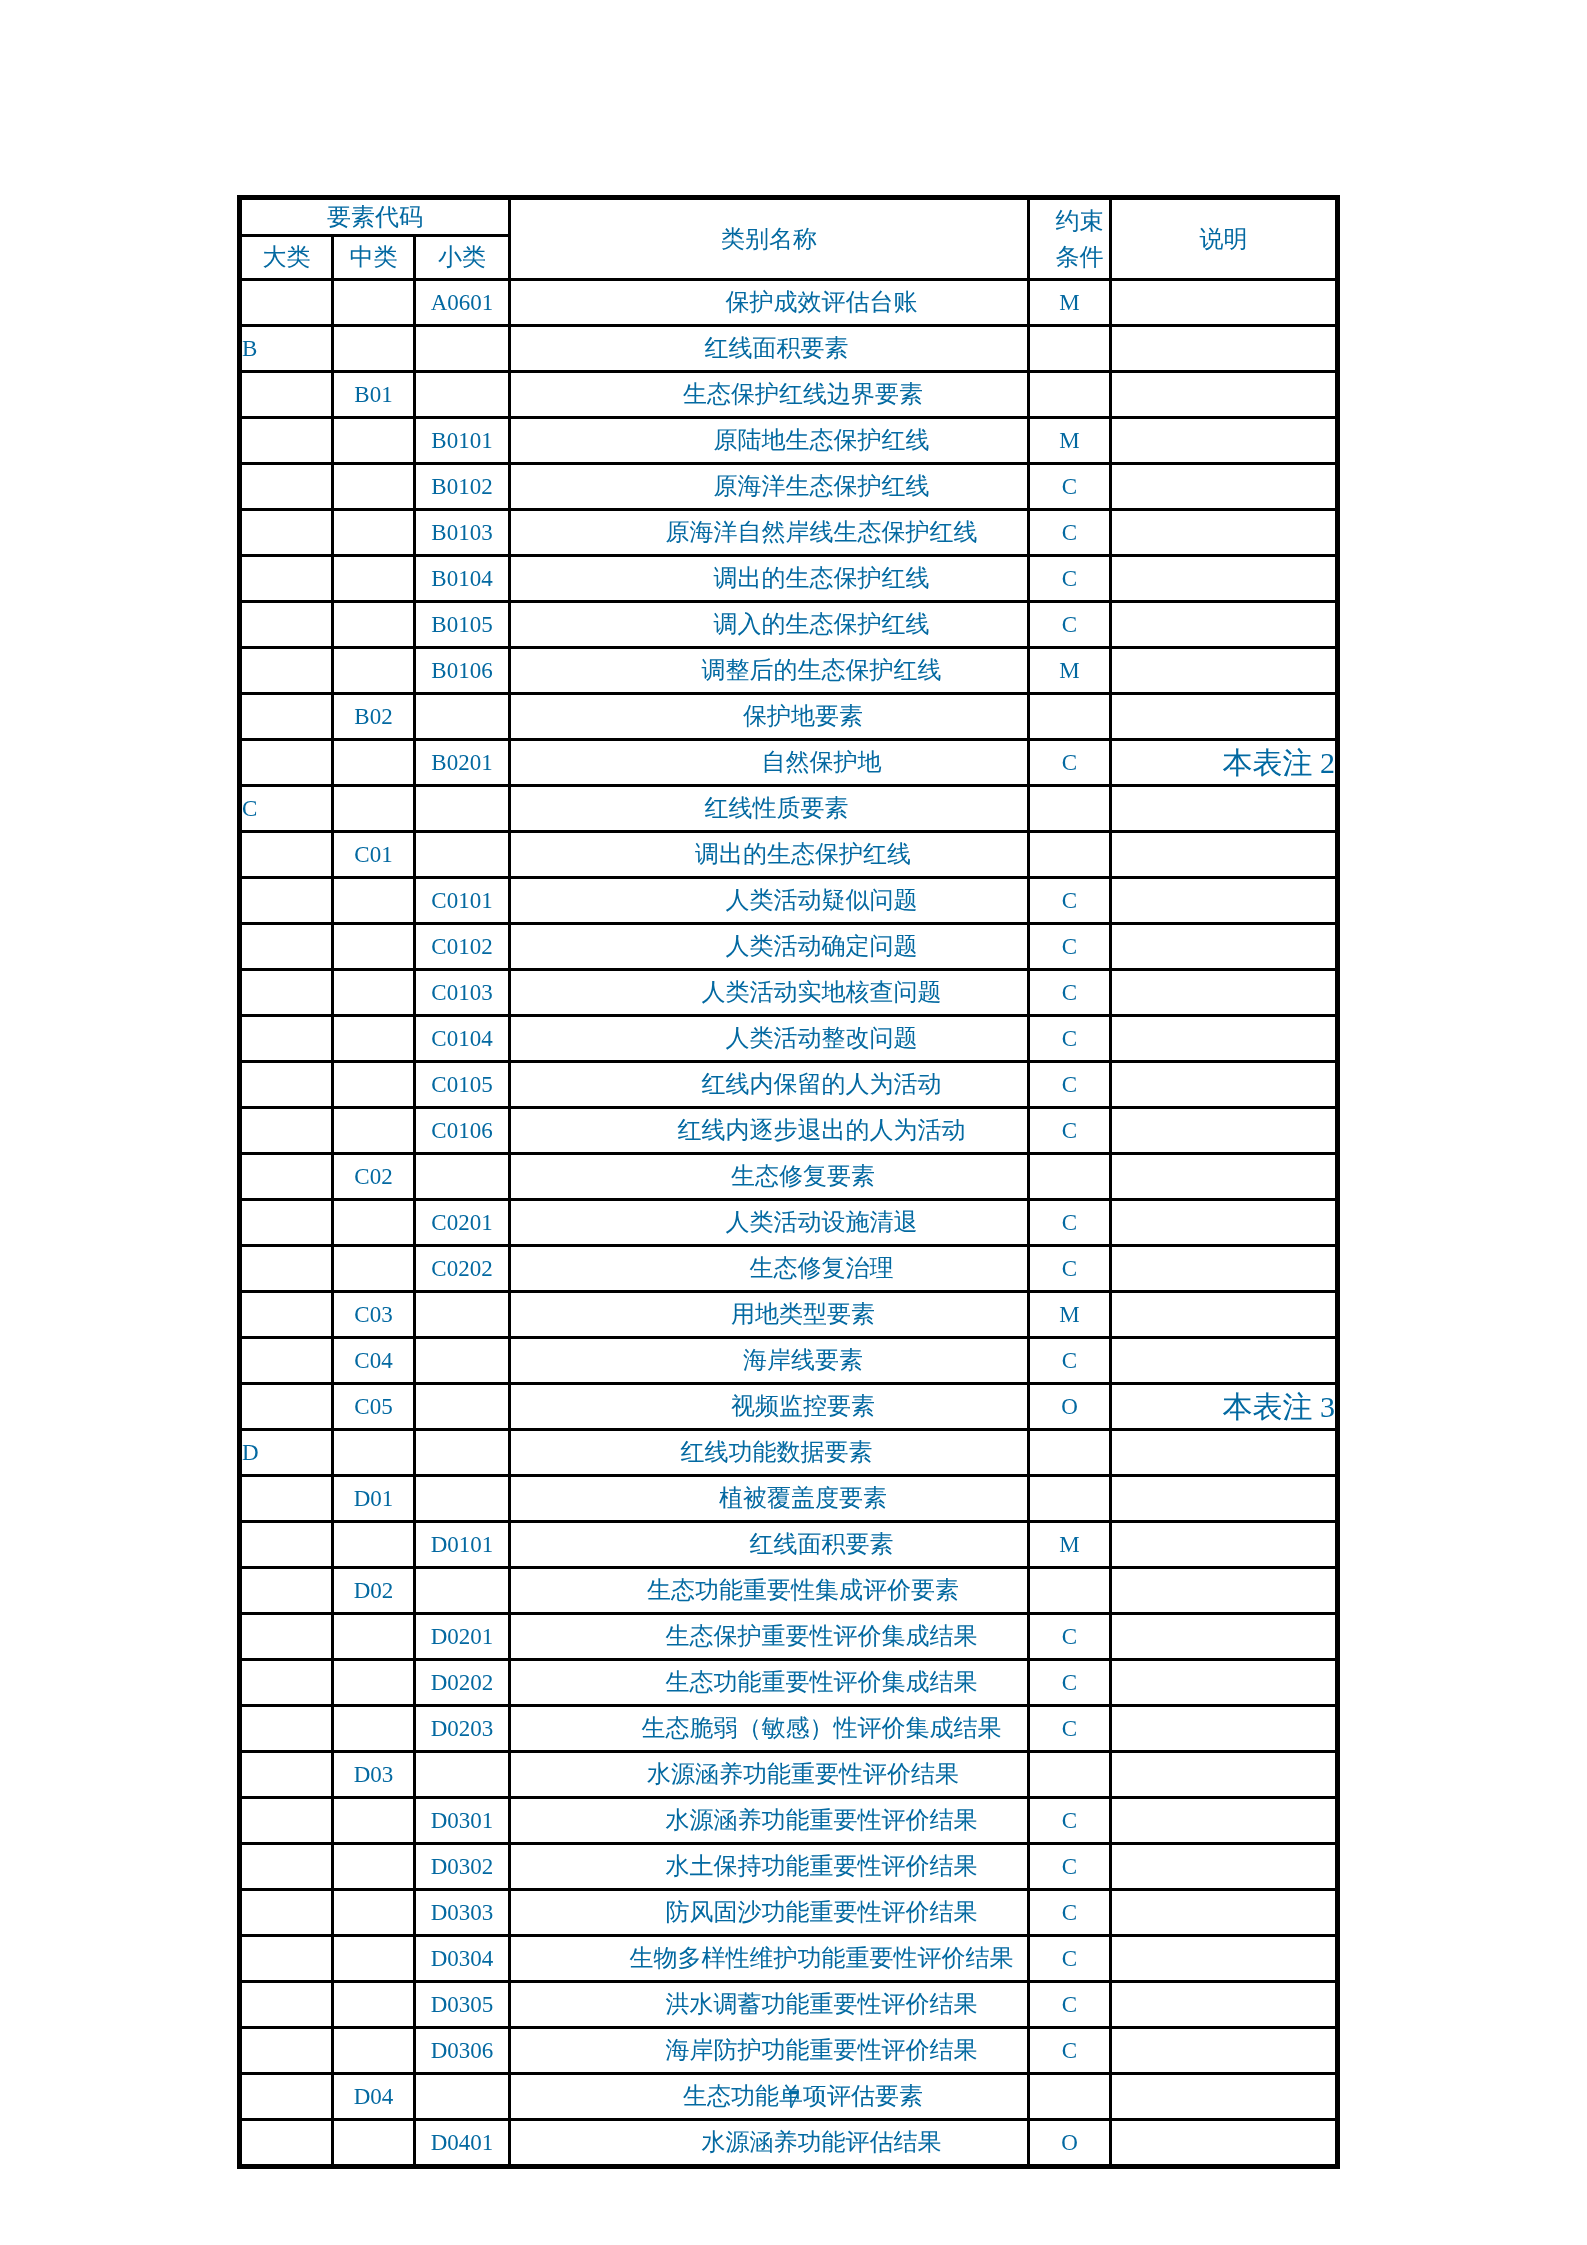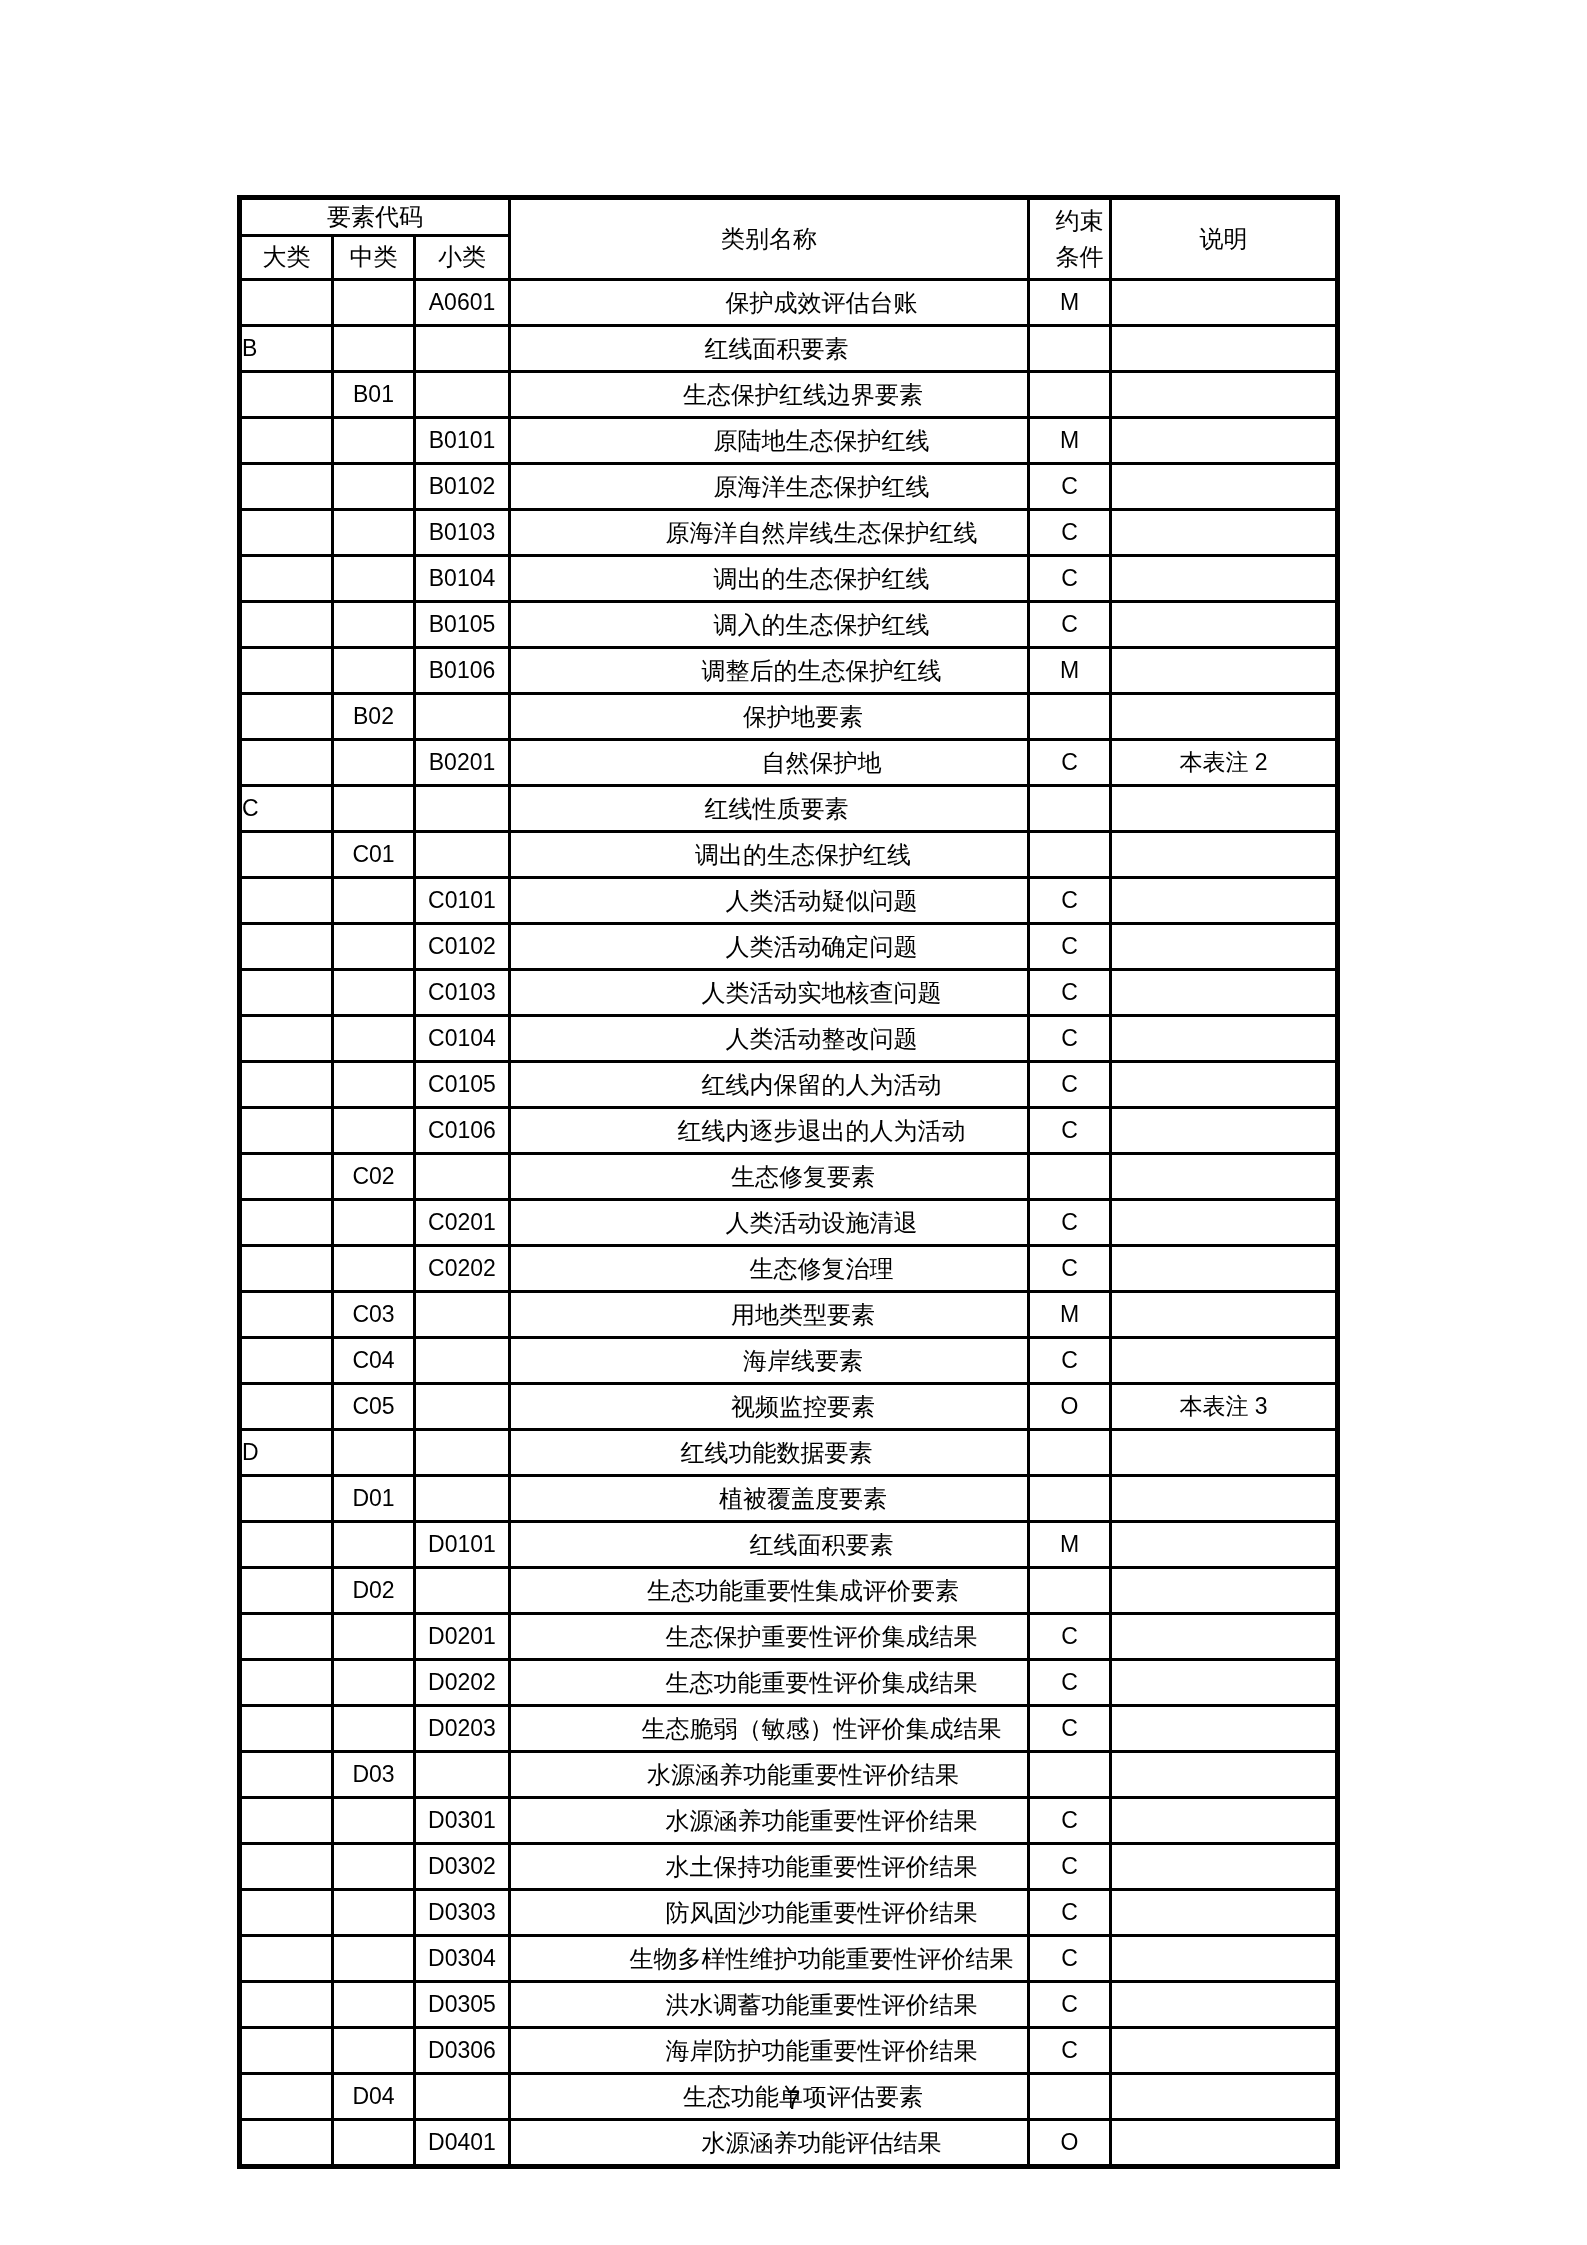--- a/index.html
+++ b/index.html
@@ -1,21 +1,21 @@
 <!DOCTYPE html>
 <html><head>
 <meta charset="utf-8">
 <style>
   html,body{margin:0;padding:0;background:#ffffff;}
   .page{
     position:relative;
     width:1587px;height:2245px;
     background:#ffffff;
-    color:#000000;
-    font-family:Liberation Sans, sans-serif;
+    color:#0369a1;
+    font-family:Liberation Serif, serif;
     overflow:hidden;
   }
   table.codes{
     position:absolute;
     left:237px;top:195px;
     width:1098px;
     table-layout:fixed;
     border-collapse:collapse;
     border:5px solid #000;
   }
@@ -36,21 +36,21 @@
   tr.tier2 th{height:41px;}
   th.constraint-h span{display:block;line-height:36px;margin-left:20px;}
   tbody td{height:43px;font-size:24px;line-height:43px;}
   td.code{text-align:center;font-size:23px;}
   td.code-major{text-align:left;padding-left:14px;font-size:23px;}
   td.name{text-align:center;}
   td.name.lvl1{padding-left:15px;}
   td.name.lvl2{padding-left:68px;}
   td.name.lvl3{padding-left:105px;}
   td.constraint{text-align:center;font-size:23px;}
-  td.note{text-align:center;padding-left:16px;font-size:23px;}
+  td.note{text-align:right;padding-left:16px;font-size:30px;}
   .pageno{
     position:absolute;
     top:2086px;left:0;width:100%;
     text-align:center;
     font-size:25px;
   }
 </style>
 </head>
 <body>
 

